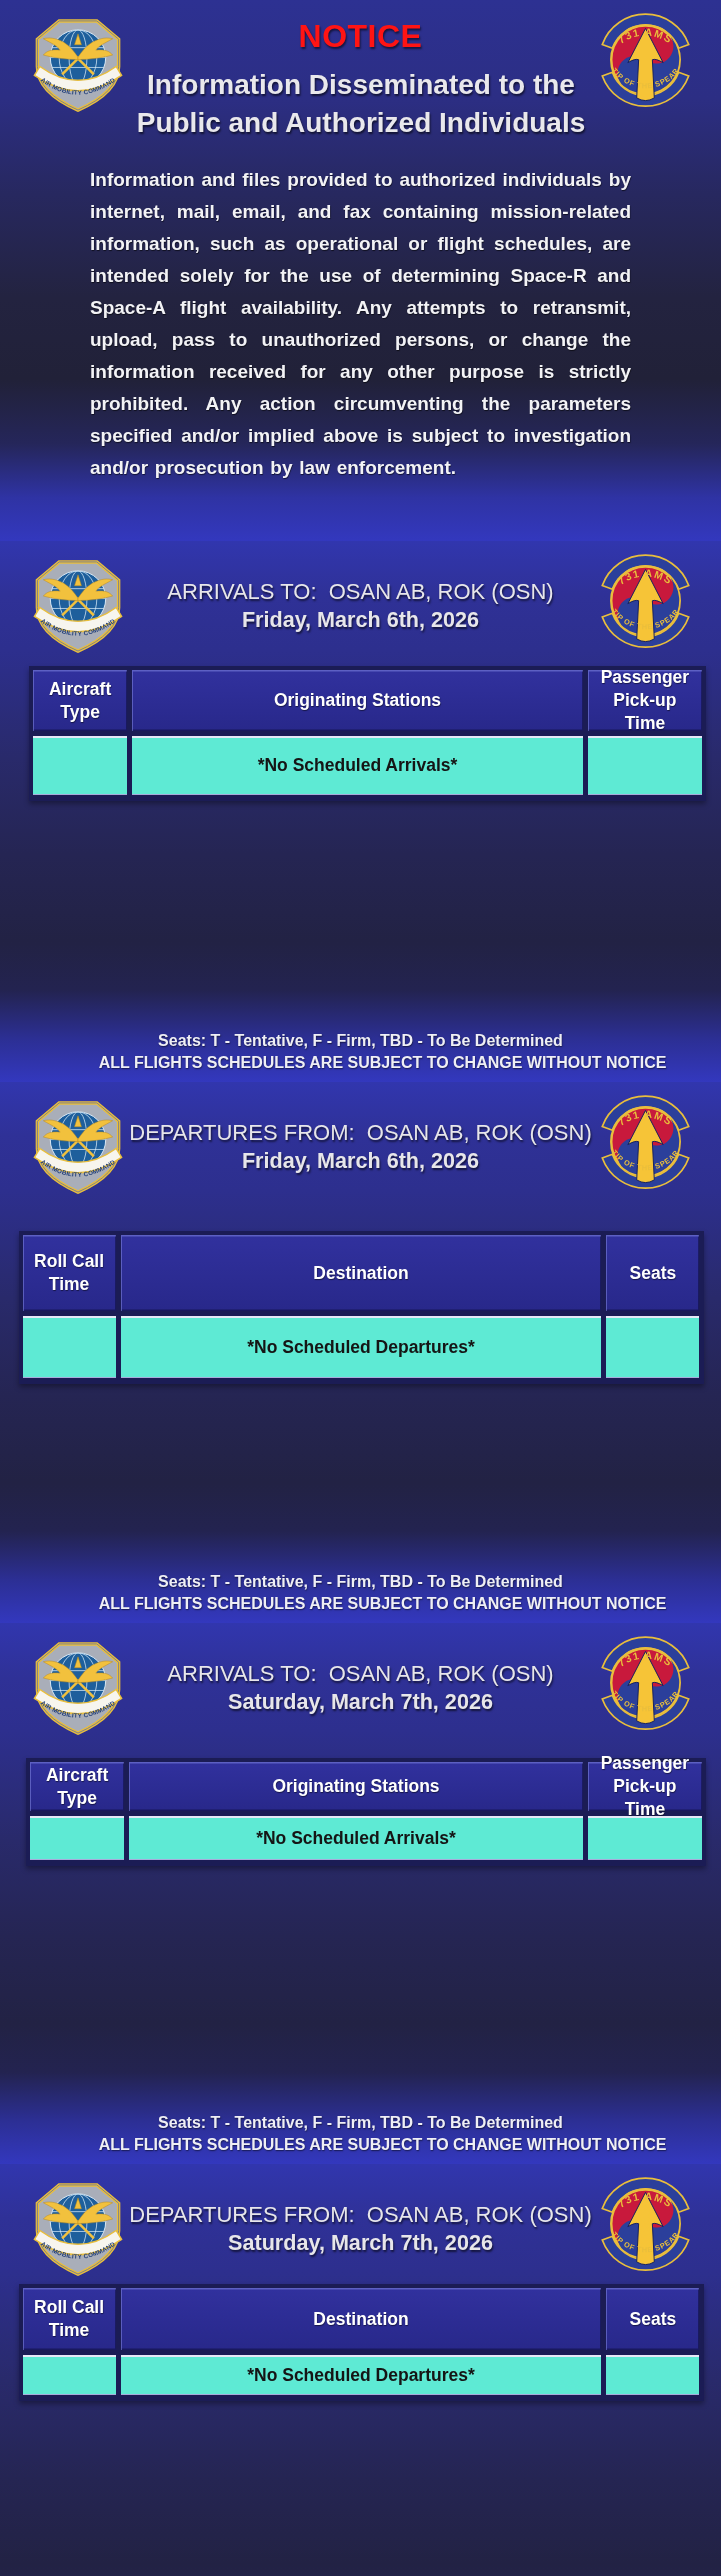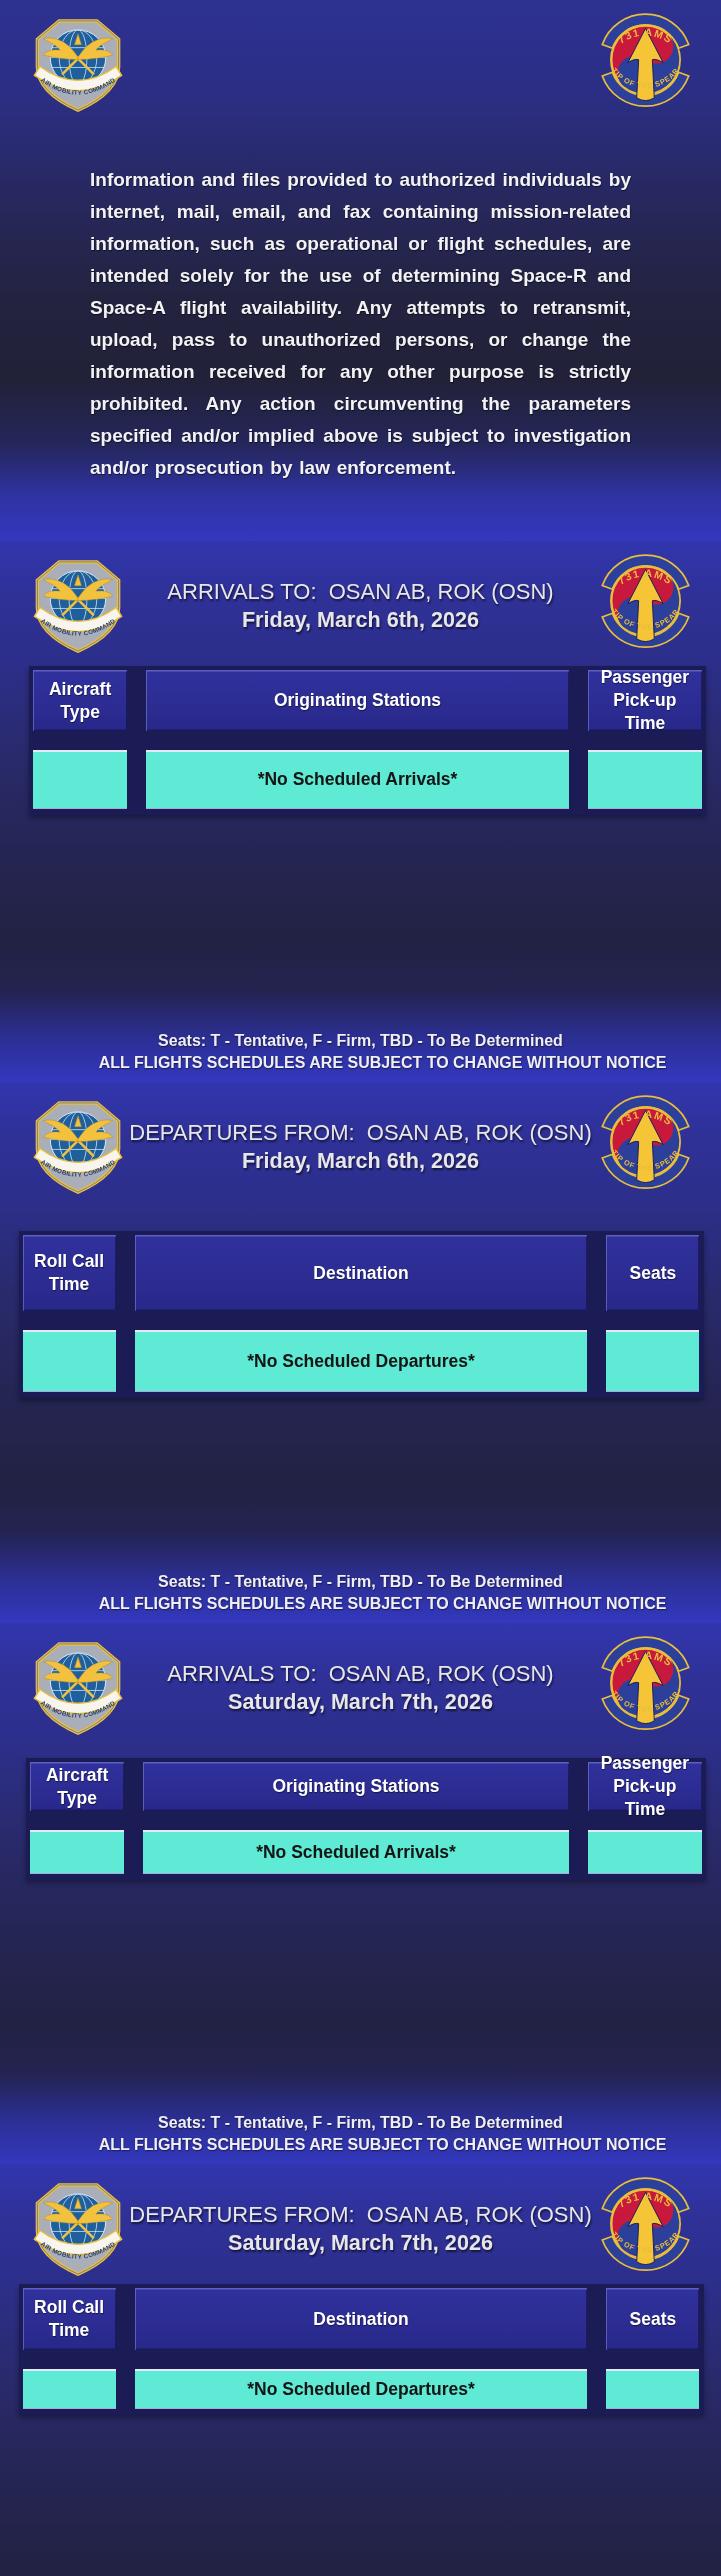--- a/index.html
+++ b/index.html
@@ -21,21 +21,21 @@
   .notice-body{position:absolute;left:90px;width:541px;top:164px;
     font-size:19px;font-weight:700;color:#f3f3f6;line-height:32px;
     text-align:justify;word-spacing:1.5px;text-shadow:0.5px 1px 1px rgba(0,0,0,.6);}
 
   .sch-title{position:absolute;left:113px;width:495px;top:36px;text-align:center;
     color:#e7e6ea;text-shadow:1px 1.5px 2.1px rgba(0,0,0,.6);}
   .sch-title .line1{font-size:22px;font-weight:400;line-height:29px;}
   .sch-title .line2{font-size:21.6px;font-weight:700;line-height:28px;text-align:center;}
 
   .ams-table{position:absolute;background:#1b1c55;padding:4.1px 4.1px 6.2px 4.1px;
-    display:grid;grid-template-rows:var(--hh) var(--rh);gap:19px;
+    display:grid;grid-template-rows:var(--hh) var(--rh);gap:5px;
     box-shadow:0 2.6px 5.2px rgba(0,0,0,.35);}
   .cols-arr{grid-template-columns:94px 1fr 114px;}
   .cols-dep{grid-template-columns:93px 1fr 93px;}
   .th{background:linear-gradient(180deg,#31319e,#28288a);
     box-shadow:inset 1px 1.5px 0 rgba(130,135,225,.55),inset -1px -1.5px 0 rgba(10,10,50,.5);
     color:#fff;font-size:17.5px;font-weight:700;line-height:23px;
     display:flex;align-items:center;justify-content:center;text-align:center;
     text-shadow:0.5px 1px 1px rgba(0,0,0,.5);padding:2.1px 3.1px;box-sizing:border-box;}
   .td{background:#5eead4;box-shadow:inset 0 2.1px 0 #e6e8f7,inset 0 -1px 0 #a7abdb;
     display:flex;align-items:center;justify-content:center;
@@ -100,20 +100,25 @@
 
 <div class="page">
 
   <section class="slide slide-notice">
     <svg class="logo logo-amc" viewBox="0 0 200 210">
         <use href="#sym-amc"></use>
       </svg>
     <svg class="logo logo-ams" viewBox="0 0 190 205">
         <use href="#sym-ams"></use>
       </svg>
+    <div class="notice-heading">NOTICE</div>
+    <div class="notice-sub">
+      <div>Information Disseminated to the</div>
+      <div>Public and Authorized Individuals</div>
+    </div>
     <div class="notice-body">Information and files provided to authorized individuals by internet, mail, email, and fax containing mission-related information, such as operational or flight schedules, are intended solely for the use of determining Space-R and Space-A flight availability. Any attempts to retransmit, upload, pass to unauthorized persons, or change the information received for any other purpose is strictly prohibited. Any action circumventing the parameters specified and/or implied above is subject to investigation and/or prosecution by law enforcement.</div>
   </section>
 
   <section class="slide slide-sched">
     <svg class="logo logo-amc" viewBox="0 0 200 210">
         <use href="#sym-amc"></use>
       </svg>
     <svg class="logo logo-ams" viewBox="0 0 190 205">
         <use href="#sym-ams"></use>
       </svg>

